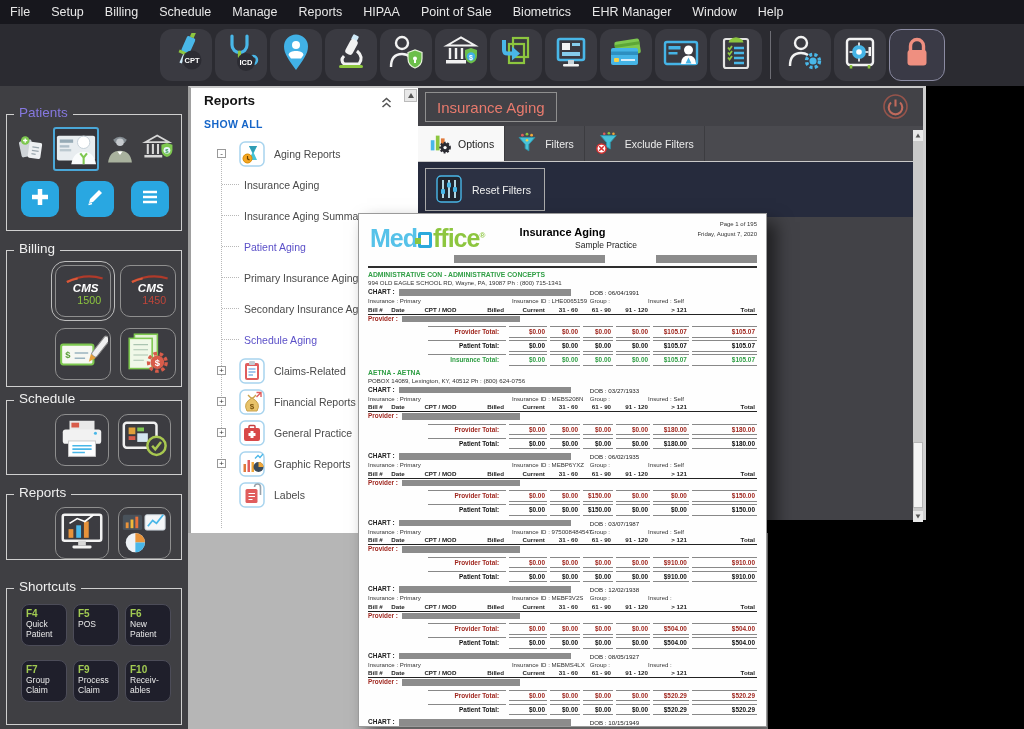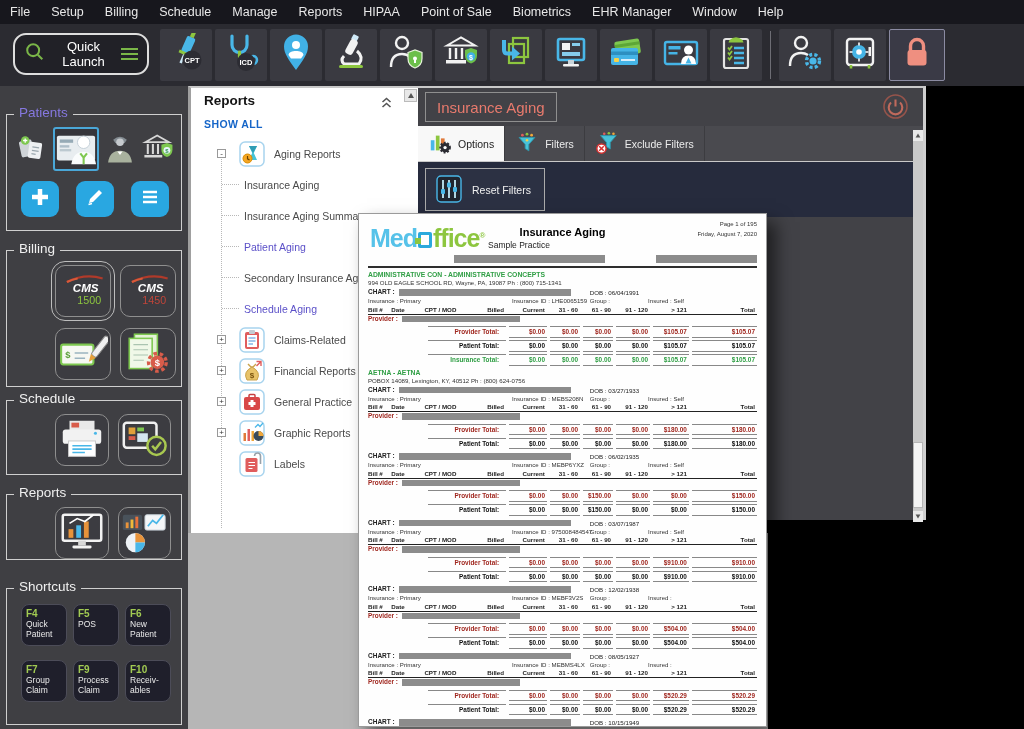--- a/index.html
+++ b/index.html
@@ -12,21 +12,21 @@
 .menu-item { color:#e8e8e8; font-size:12.5px; white-space:nowrap; }
 
 
 .toolbar { position:absolute; left:0; top:24px; width:1024px; height:62px; background:#2b2b31; }
 .quick-launch { position:absolute; left:13px; top:9px; width:136px; height:42px; background:#212127;
   border:2px solid #dedede; border-radius:13px; display:flex; align-items:center; padding:0 9px; gap:7px; }
 .ql-label { color:#fff; font-size:13px; flex:1; text-align:center; }
 .ql-burger { display:flex; flex-direction:column; gap:3px; }
 .ql-burger i { display:block; width:17px; height:2px; background:#7ab648; }
 .tool-icons { position:absolute; left:160px; top:5px; display:flex; align-items:center; gap:3px; }
-.tool-btn { width:52px; height:52px; background:#3a3a41; border-radius:2px;
+.tool-btn { width:52px; height:52px; background:#3a3a41; border-radius:12px;
   display:flex; align-items:center; justify-content:center; }
 .tool-btn svg { width:40px; height:40px; }
 .tool-sep { width:1px; height:48px; background:#6d6d74; margin:0 5px; }
 .tool-btn.lock-btn { background:#3a3a46; border:1px solid #8b8ba2; width:56px; }
 
 
 .sidebar { position:absolute; left:0; top:86px; width:188px; height:643px; background:#3f3f43; }
 .group { position:absolute; left:6px; width:176px; border:1px solid #cfcfcf; }
 .legend { position:absolute; top:-10px; left:7px; background:#3f3f43; padding:0 5px; font-size:13.5px; color:#f0f0f0; }
 .legend.purple { color:#8678e0; }
@@ -107,21 +107,21 @@
   border:1px solid #9a9a9a; box-shadow:9px 9px 16px rgba(0,0,0,0.55); padding:5px 9px; overflow:hidden; z-index:50; color:#222; }
 .r-head { position:relative; height:49px; border-bottom:2px solid #2e2e2e; }
 .r-pageinfo { position:absolute; right:0; top:1px; text-align:right; font-size:6px; color:#333; line-height:1.6; }
 .r-logo { position:absolute; left:2px; top:5px; font-size:25px; font-weight:bold; letter-spacing:-1px; white-space:nowrap; }
 .r-logo .med { color:#56c2e9; }
 .r-logo .obox { display:inline-block; width:14px; height:16px; border:3px solid #2aa9dc; border-radius:2px; position:relative; margin:0 1px; top:1px; }
 .r-logo .obox i { position:absolute; left:-6px; top:3px; width:6px; height:6px; background:#8dc63f; }
 .r-logo .office { color:#8dc63f; }
 .r-logo .reg { font-size:8px; color:#8dc63f; vertical-align:super; letter-spacing:0; }
 .r-title { position:absolute; left:120px; right:120px; top:7px; text-align:center; font-size:11px; font-weight:bold; color:#000; white-space:nowrap; }
-.r-sub { position:absolute; left:120px; right:120px; top:21px; text-align:left; font-size:8.5px; color:#222; }
+.r-sub { position:absolute; left:120px; right:120px; top:21px; text-align:right; font-size:8.5px; color:#222; }
 .r-bar1 { position:absolute; left:22%; top:36px; width:39%; height:8px; background:#8c8c8c; }
 .r-bar2 { position:absolute; left:74%; top:36px; width:26%; height:8px; background:#8c8c8c; }
 #rbody { font-size:6.3px; }
 .payer { color:#2f9e44; font-weight:bold; font-size:6.8px; margin-top:3px; }
 .addr { font-size:6.1px; color:#333; margin:1px 0; }
 .crow { position:relative; height:10px; padding-top:1px; }
 .rlab { font-weight:bold; font-size:6.5px; }
 .redact { display:inline-block; height:6.5px; background:#8c8c8c; vertical-align:middle; margin-left:4px; }
 .dob { position:absolute; left:57%; top:2px; font-size:6.2px; }
 .irow { position:relative; height:8.5px; font-size:6.1px; color:#333; }
@@ -154,34 +154,20 @@
       <span class="menu-item">Reports</span>
       <span class="menu-item">HIPAA</span>
       <span class="menu-item">Point of Sale</span>
       <span class="menu-item">Biometrics</span>
       <span class="menu-item">EHR Manager</span>
       <span class="menu-item">Window</span>
       <span class="menu-item">Help</span>
     </div>
 
   <div class="toolbar">
-    <div class="quick-launch">
-      <span>
-        <svg width="22" height="22" viewBox="0 0 24 24">
-            <circle cx="10" cy="10" r="6.5" fill="none" stroke="#7ab648" stroke-width="2.2"></circle>
-            <path d="M15 15 l5 5" stroke="#7ab648" stroke-width="2.2"></path>
-          </svg>
-      </span>
-      <span class="ql-label">Quick Launch</span>
-      <span class="ql-burger">
-          <i></i>
-          <i></i>
-          <i></i>
-        </span>
-    </div>
     <div class="tool-icons" id="toolIcons">
         <div class="tool-btn">
           <span><svg viewBox="0 0 40 40">
               <g transform="rotate(24 20 16)">
                 <rect x="16" y="3" width="9" height="17" rx="2" fill="#49b7e8"></rect>
                 <rect x="18.5" y="-3" width="4" height="6" fill="#8dc63f"></rect>
                 <rect x="14.5" y="19" width="12" height="3" fill="#8dc63f"></rect>
                 <rect x="19.5" y="22" width="2.5" height="9" fill="#cfe9f7"></rect>
               </g>
               <circle cx="26" cy="27" r="9.5" fill="#2c2c33"></circle>
@@ -534,20 +520,24 @@
         <div class="trow-c">
           <span class="stub"></span>
           <span class="t-label-c">Insurance Aging Summary</span>
         </div>
         <div class="trow-c">
           <span class="stub"></span>
           <span class="t-label-c hl">Patient Aging</span>
         </div>
         <div class="trow-c">
           <span class="stub"></span>
+          <span class="t-label-c">Primary Insurance Aging</span>
+        </div>
+        <div class="trow-c">
+          <span class="stub"></span>
           <span class="t-label-c">Secondary Insurance Aging</span>
         </div>
         <div class="trow-c">
           <span class="stub"></span>
           <span class="t-label-c hl">Schedule Aging</span>
         </div>
         <div class="trow-p">
           <span class="expander">+</span>
           <span class="t-ico"><svg viewBox="0 0 26 26">
               <rect x="1" y="1" width="24" height="24" rx="5" fill="#fff" stroke="#a8d4ee" stroke-width="1.5"></rect>

